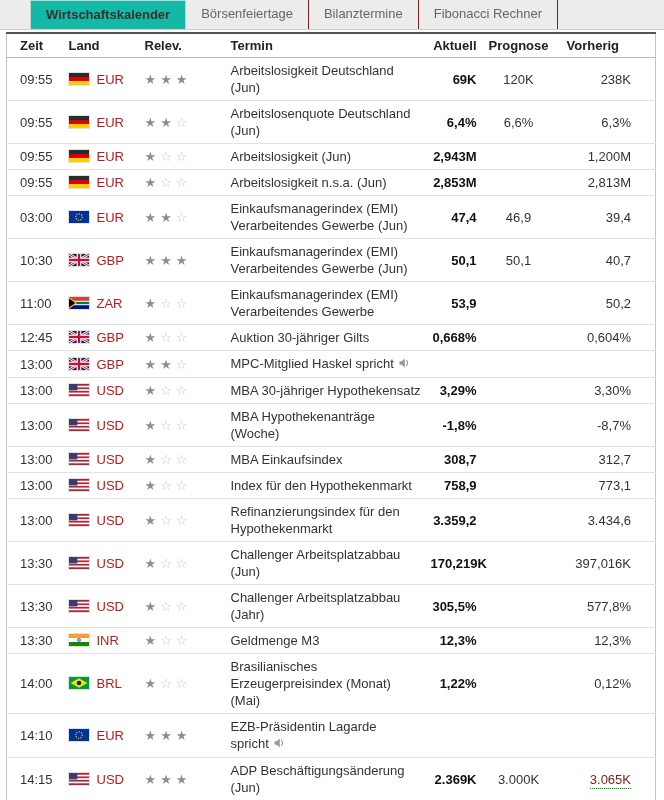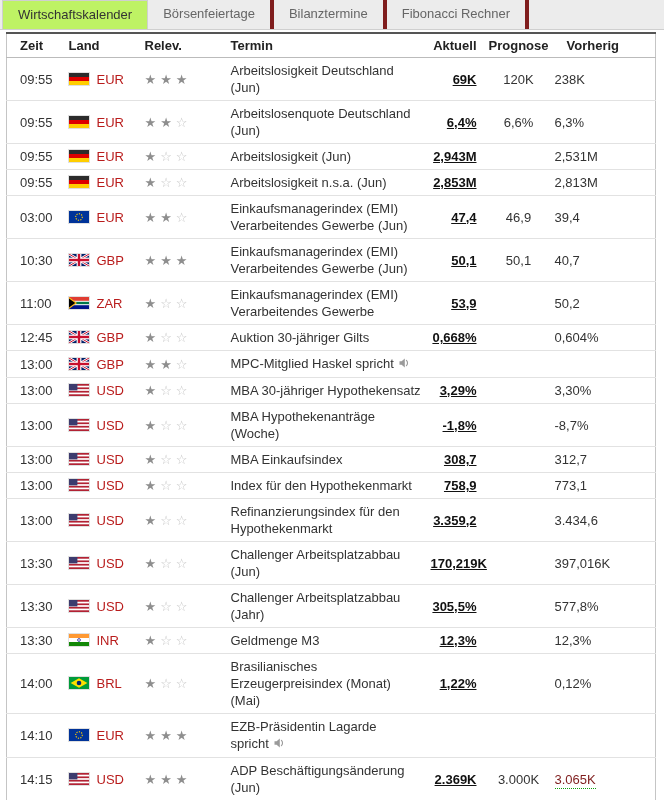--- a/index.html
+++ b/index.html
@@ -3,43 +3,43 @@
 <meta charset="utf-8">
 <style>
   * { margin:0; padding:0; box-sizing:border-box; }
   html,body { width:664px; height:800px; overflow:hidden; background:#fff;
     font-family:"Liberation Sans","DejaVu Sans",sans-serif; }
 
   
   .tabbar { height:30px; background:#ececec; border-bottom:1px solid #cfcfcf;
     white-space:nowrap; overflow:hidden; padding-left:2px; display:flex; }
   .tab { display:inline-block; padding:0 15px; line-height:28px; font-size:13px;
-    color:#666; border-right:4px solid #7f1d1d; cursor:pointer; flex:0 0 auto; }
-  .tab.active { background:#bef264; color:#333; font-weight:normal;
+    color:#666; border-right:1px solid #7f1d1d; cursor:pointer; flex:0 0 auto; }
+  .tab.active { background:#14b8a6; color:#333; font-weight:bold;
     border:1px solid #cfcfcf; border-bottom:1px solid #fff; line-height:27px;
-    margin-bottom:-1px; }
+    margin-bottom:-1px;margin-left:28px; }
 
   
   .cal-wrap { margin:2px 8px 0 6px; }
   table.cal { width:650px; border-collapse:collapse; table-layout:fixed;
     border-top:2px solid #555; border-left:1px solid #c5c5c5;
     border-right:1px solid #c5c5c5; }
   thead th { font-size:13px; font-weight:bold; color:#222; text-align:left;
     padding:3px 0; border-bottom:1px solid #bbb; line-height:17px; }
   th.h-zeit { padding-left:13px; }
   th.h-aktuell { text-align:right; padding-right:6px; }
   th.h-prognose { text-align:center; }
   th.h-vorherig { text-align:center; padding-right:24px; }
 
   tbody td { font-size:13px; color:#333; vertical-align:middle;
     padding:4px 0; border-bottom:1px solid #e2e2e2; line-height:17px; }
   td.zeit { padding-left:13px; }
-  td.aktuell { text-align:right; padding-right:6px; font-weight:bold; color:#111;text-decoration:underline; }
+  td.aktuell { text-align:right; padding-right:6px; font-weight:bold; color:#111; }
   td.prognose { text-align:center; }
-  td.vorherig { text-align:left; padding-right:9px; }
+  td.vorherig { text-align:right; padding-right:24px; }
 
   .flag { display:inline-block; width:20px; height:12px; vertical-align:-1px;
     margin-right:8px; box-shadow:0 0 0 1px rgba(0,0,0,.12); }
   .flag svg { display:block; }
   .cur { font-size:13px; color:#b91c1c; }
 
   .star { font-size:13px; margin-right:4px; }
   .star.on  { color:#8e8e8e; }
   .star.off { color:#c6c6c6; }
 
@@ -117,21 +117,21 @@
           <td class="zeit">09:55</td>
           <td class="land"><span class="flag"><svg width="20" height="12" viewBox="0 0 20 12">
                 <rect width="20" height="4" fill="#2b2b2b"></rect>
                 <rect y="4" width="20" height="4" fill="#d00"></rect>
                 <rect y="8" width="20" height="4" fill="#ffce00"></rect>
               </svg></span><span class="cur">EUR</span></td>
           <td class="relev"><span class="star on">★</span><span class="star off">☆</span><span class="star off">☆</span></td>
           <td class="termin"><span class="event-text">Arbeitslosigkeit (Jun)</span></td>
           <td class="aktuell">2,943M</td>
           <td class="prognose"></td>
-          <td class="vorherig">2,531M</td>
+          <td class="vorherig">1,200M</td>
         </tr>
         <tr>
           <td class="zeit">09:55</td>
           <td class="land"><span class="flag"><svg width="20" height="12" viewBox="0 0 20 12">
                 <rect width="20" height="4" fill="#2b2b2b"></rect>
                 <rect y="4" width="20" height="4" fill="#d00"></rect>
                 <rect y="8" width="20" height="4" fill="#ffce00"></rect>
               </svg></span><span class="cur">EUR</span></td>
           <td class="relev"><span class="star on">★</span><span class="star off">☆</span><span class="star off">☆</span></td>
           <td class="termin"><span class="event-text">Arbeitslosigkeit n.s.a. (Jun)</span></td>

